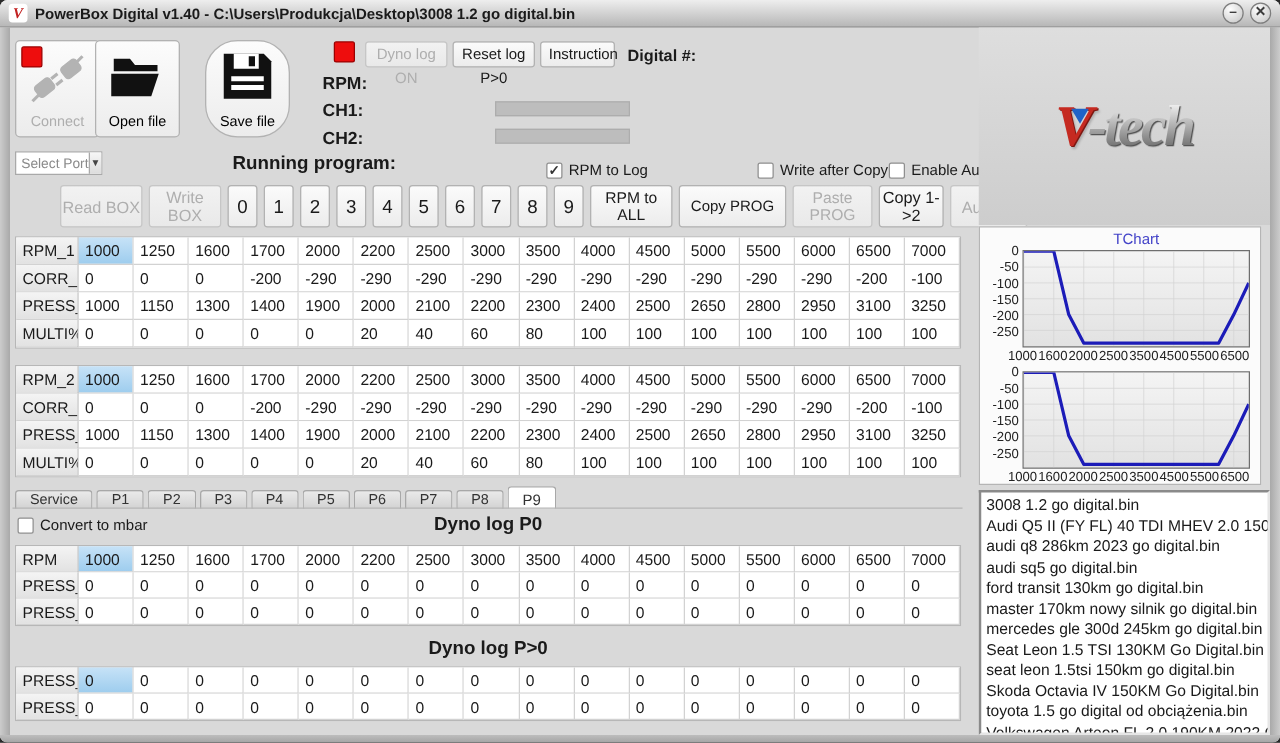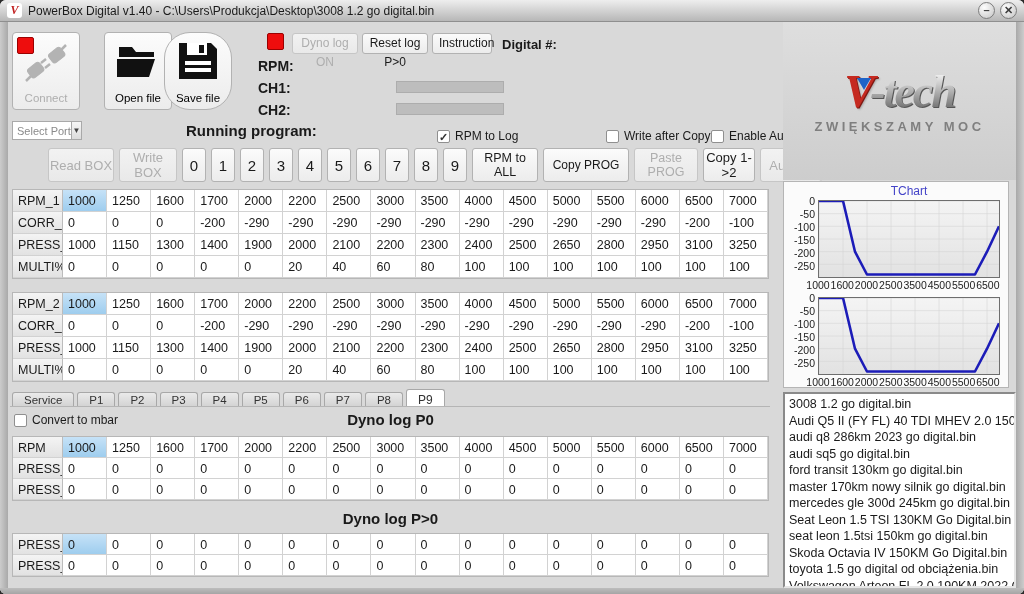--- a/index.html
+++ b/index.html
@@ -6,21 +6,21 @@
   *{box-sizing:border-box;}
   .window{position:relative;width:1024px;height:594px;margin:0 auto;background:#d9d9d9;
     border-radius:6px;overflow:hidden;font-family:"Liberation Sans",sans-serif;color:#1a1a1a;}
   
   .titlebar{position:absolute;left:0;top:0;right:0;height:22px;
     background:linear-gradient(#eeeeee,#b7b7b7);border-bottom:1px solid #8f8f8f;
     display:flex;align-items:center;padding:0 7px;gap:6px;}
   .app-icon{width:15px;height:15px;background:#fff;border-radius:3px;color:#c22222;
     font-weight:900;font-style:italic;font-size:12px;text-align:center;line-height:14px;
     font-family:"Liberation Serif",serif;flex:none;}
-  .win-title{font-size:12px;font-weight:normal;white-space:nowrap;overflow:hidden;flex:1;}
+  .win-title{font-size:12px;font-weight:bold;white-space:nowrap;overflow:hidden;flex:1;}
   .win-controls{display:flex;gap:5px;}
   .winbtn{width:17px;height:17px;border-radius:50%;background:radial-gradient(circle at 35% 30%,#fdfdfd,#c4c4c4);
     border:1px solid #7d7d7d;font-size:11px;line-height:14px;text-align:center;color:#3d3d3d;font-weight:bold;cursor:default;}
   
   .edge{position:absolute;background:linear-gradient(90deg,#cccccc,#a9a9a9);}
   .edge-l{left:0;top:22px;bottom:0;width:8px;}
   .edge-r{right:0;top:22px;bottom:0;width:8px;background:linear-gradient(270deg,#cccccc,#a9a9a9);}
   .edge-b{left:0;right:0;bottom:0;height:6px;background:linear-gradient(#bdbdbd,#a5a5a5);}
   
   .btn{background:linear-gradient(#fbfbfb,#ececec);border:1px solid #b2b2b2;border-radius:3px;
@@ -120,21 +120,21 @@
           <line x1="17" y1="20" x2="22" y2="16" stroke-width="2.5"></line>
           <line x1="21" y1="25" x2="26" y2="21" stroke-width="2.5"></line>
           <line x1="2" y1="38" x2="8" y2="32" stroke-width="2.5"></line>
           <line x1="36" y1="8" x2="42" y2="2" stroke-width="2.5"></line>
         </g>
       </svg>
     </span>
     <span style="color:#aeaeae;">Connect</span>
   </button>
 
-  <button class="bigbtn" style="left:76px;top:32px;margin-left:28px;">
+  <button class="bigbtn" style="left:76px;top:32px;">
     <span class="icon-slot">
       <svg class="folder-svg" width="46" height="38" viewBox="0 0 46 38">
         <path fill="#111" d="M4 4 h13 l4 5 h18 v5 h-35 z"></path>
         <path fill="#111" d="M2 16 h38 l-6 18 h-32 z"></path>
       </svg>
     </span>
     <span>Open file</span>
   </button>
 
   <button class="bigbtn" style="left:164px;top:32px;border-radius:26px;">
@@ -452,21 +452,20 @@
       <div class="gcell gdata">0</div>
       <div class="gcell gdata">0</div>
       <div class="gcell gdata">0</div>
     </div>
 
   <div id="logo-panel">
     <div class="brand">
       <span class="arrow"></span>
       <span class="v">V</span><span class="tech">-tech</span>
     </div>
-    <div class="tagline">ZWIĘKSZAMY MOC</div>
   </div>
 
   <div id="chart-panel">
     <div id="charts">
         <div class="chart-block">
           <div class="chart-title">TChart</div>
           <div class="plot-wrap">
             <span class="ylab" style="top: -6px;">0</span>
             <span class="ylab" style="top: 7px;">-50</span>
             <span class="ylab" style="top: 20px;">-100</span>

